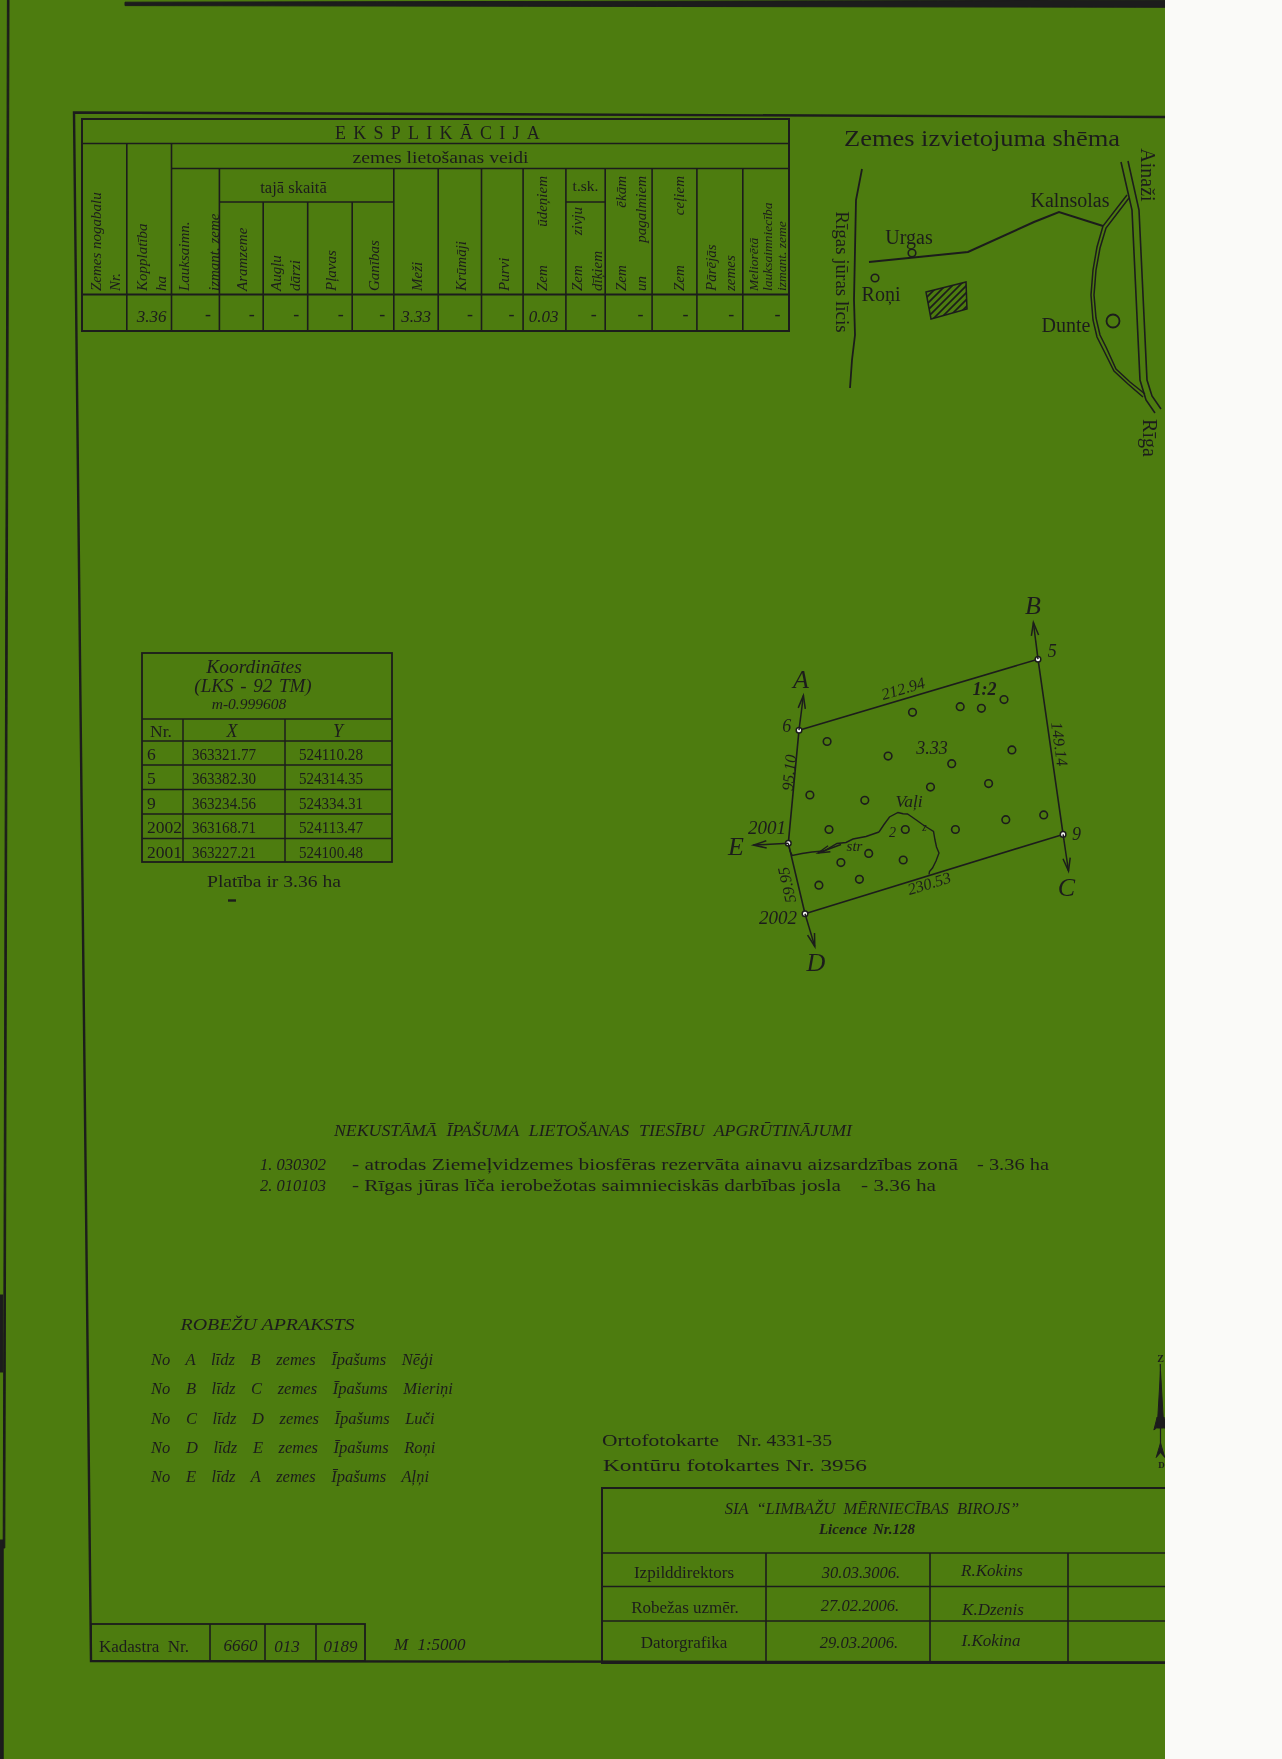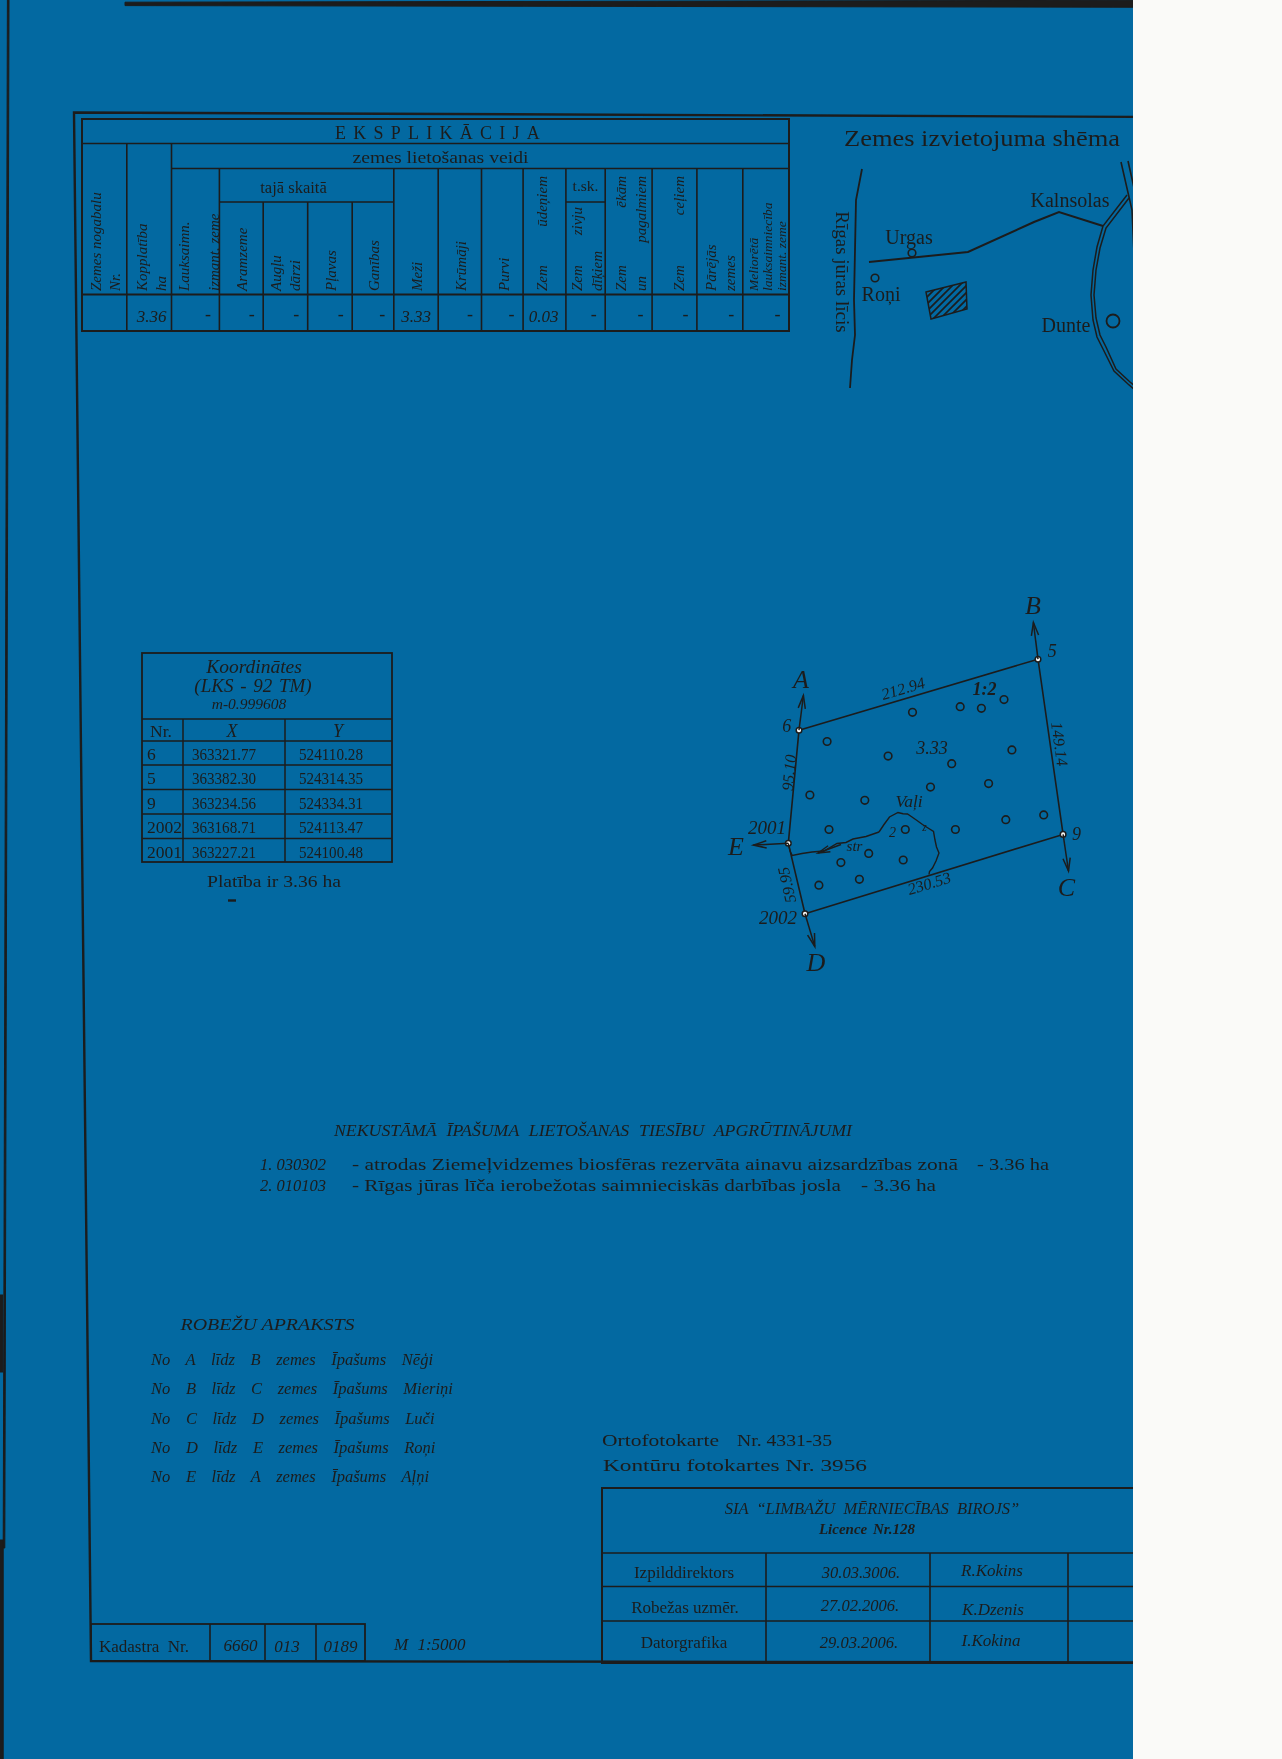--- a/index.html
+++ b/index.html
@@ -1,17 +1,17 @@
 <!DOCTYPE html>
 <html lang="lv"><head>
 <meta charset="utf-8">
 <title>Zemes robežu plāns</title>
 <style>
 html,body{margin:0;padding:0;background:#fafaf8;}
-#page{position:relative;width:1133px;height:1759px;background:#0369a1;overflow:hidden;}
+#page{position:relative;width:1133px;height:1759px;background:#4d7c0f;overflow:hidden;padding-left:32px;}
 svg{position:absolute;left:0;top:0;filter:blur(0.33px);}
 svg text{font-family:"Liberation Serif",serif;fill:#1c1c1c;}
 svg .it{font-style:italic;}
 svg .b{font-weight:bold;}
 svg line,svg polyline,svg polygon,svg rect,svg path,svg circle{stroke:#1c1c1c;}
 </style>
 </head>
 <body>
 <div id="page">
 <svg width="1282" height="1759" viewBox="0 0 1282 1759">

